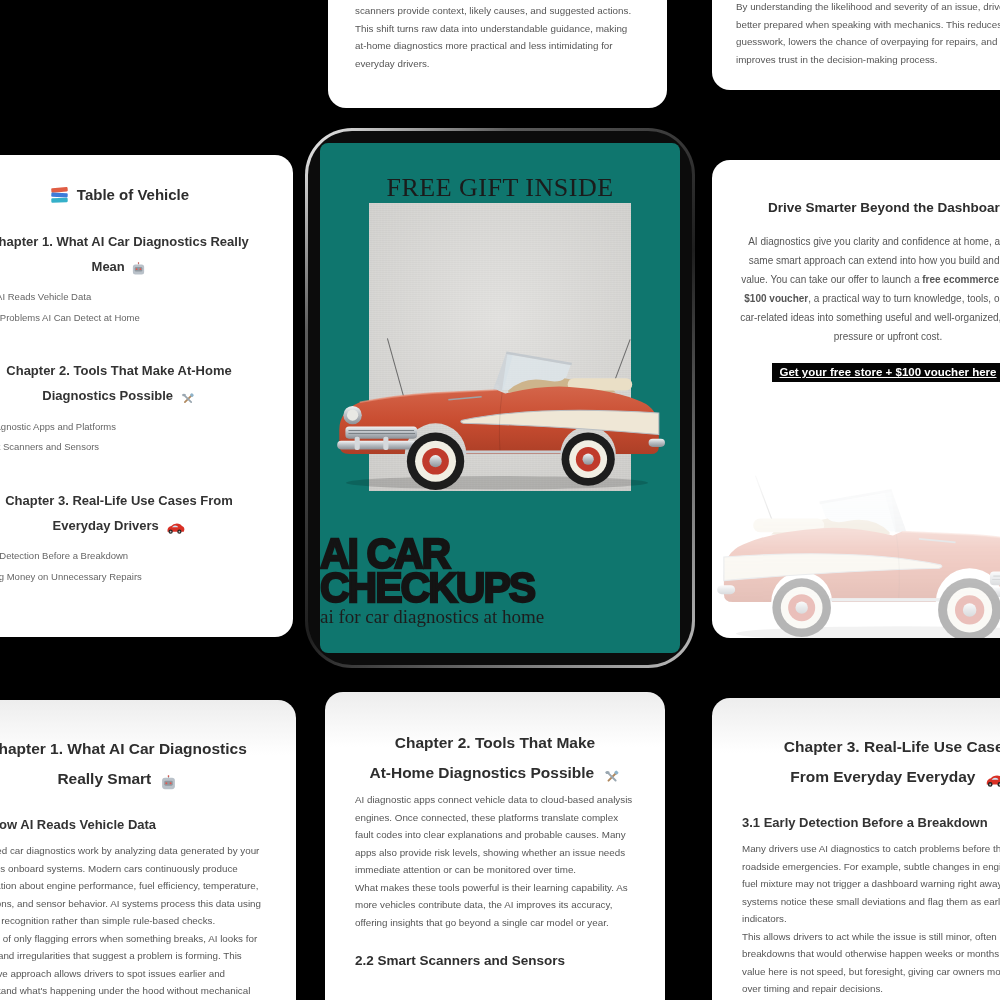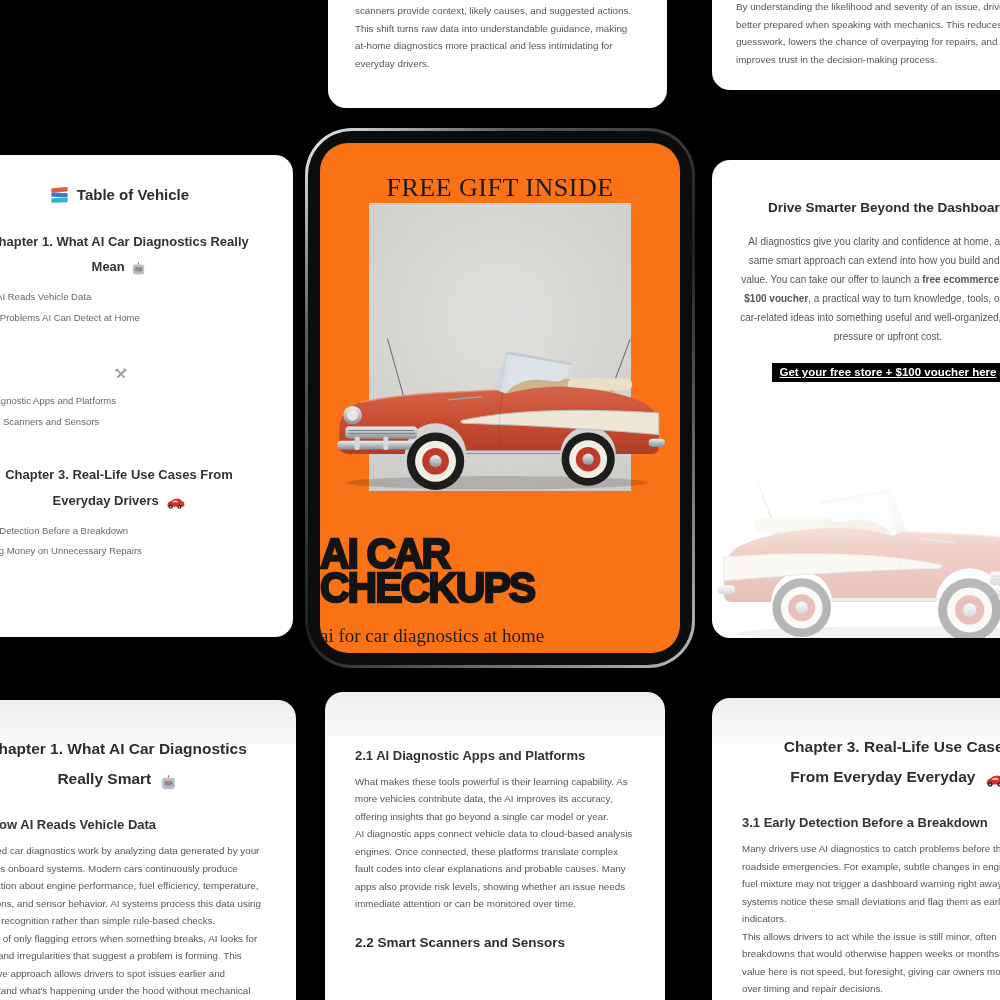--- a/index.html
+++ b/index.html
@@ -21,32 +21,32 @@
   .toc-chapter{margin-bottom:30px;}
   .toc-ch-title{font-size:13px;font-weight:bold;color:#333;text-align:center;line-height:1.95;}
   .toc-ch-title .emoji{vertical-align:-2px;margin-left:3px;}
   .toc-items{margin-top:6px;}
   .toc-item{font-size:9.5px;color:#666;line-height:2.15;}
   
   .tablet{position:absolute;left:305px;top:128px;width:390px;height:540px;border-radius:47px;
           background:linear-gradient(135deg,#f0f0f0,#5c5c5c 22%,#1f1f1f 55%,#bdbdbd 100%);
           padding:3px;box-sizing:border-box;}
   .tablet-body{width:100%;height:100%;background:#0c0c0c;border-radius:44px;padding:12px;box-sizing:border-box;}
-  .screen{position:relative;width:100%;height:100%;background:#f97316;border-radius:28px;overflow:hidden;}
+  .screen{position:relative;width:100%;height:100%;background:#0f766e;border-radius:8px;overflow:hidden;}
   .gift{margin-top:30px;text-align:center;font-family:"Liberation Serif",serif;
         font-size:26px;letter-spacing:0.5px;color:#1b1b1b;}
   .photo-bg{position:absolute;left:49px;top:60px;width:262px;height:288px;background:#d9d8d5;
             background-image:radial-gradient(circle at 50% 40%,rgba(255,255,255,.25),rgba(0,0,0,.05)),
             repeating-linear-gradient(0deg,rgba(0,0,0,.025) 0 1px,transparent 1px 2px),
             repeating-linear-gradient(90deg,rgba(255,255,255,.05) 0 1px,transparent 1px 3px);}
   .car-main{position:absolute;left:8px;top:182px;width:338px;height:169px;}
   .logo{position:absolute;left:0;right:0;top:394px;color:#141414;}
   .logo-l1,.logo-l2{font-weight:900;font-size:41px;line-height:.82;letter-spacing:-2px;
         -webkit-text-stroke:2.2px #141414;transform:scaleY(1.05);}
-  .logo-tag{font-family:"Liberation Serif",serif;font-size:19px;margin-top:21px;color:#1d1d1d;}
+  .logo-tag{font-family:"Liberation Serif",serif;font-size:19px;margin-top:2px;color:#1d1d1d;}
   
   .offer{left:712px;top:160px;width:352px;height:478px;padding:40px 26px 0;box-sizing:border-box;}
   .offer-title{font-size:13.5px;font-weight:bold;color:#2d2d2d;text-align:center;}
   .offer-body{font-size:10px;line-height:1.9;color:#565656;text-align:center;margin-top:17px;}
   .offer-link-row{text-align:center;margin-top:16px;}
   .offer-link{display:inline-block;background:#040404;color:#fff;font-size:11.5px;font-weight:bold;
               text-decoration:underline;padding:3px 7px 4px;cursor:pointer;}
   .offer-car{position:absolute;left:4px;bottom:-8px;width:372px;height:186px;opacity:.32;
              transform:scaleX(-1);
              -webkit-mask-image:linear-gradient(to bottom,transparent 2%,rgba(0,0,0,.85) 48%,#000 75%);
@@ -153,20 +153,21 @@
         </span>
       </div>
       <div class="toc-items">
         <div class="toc-item">How AI Reads Vehicle Data</div>
         <div class="toc-item">What Problems AI Can Detect at Home</div>
       </div>
     </div>
 
     <div class="toc-chapter">
       <div class="toc-ch-title">
+        <span>Chapter 2. Tools That Make At-Home Diagnostics Possible</span>
         <span class="emoji">
           <svg viewBox="0 0 24 24" width="16" height="16">
             <rect x="10.8" y="3" width="2.6" height="17" rx="1.3" fill="#b0895f" transform="rotate(45 12 12)"></rect>
             <rect x="9.5" y="1.5" width="5" height="4.5" rx="1.5" fill="#8fb3c9" transform="rotate(45 12 12)"></rect>
             <rect x="10.8" y="4" width="2.6" height="16" rx="1.3" fill="#9aa7b1" transform="rotate(-45 12 12)"></rect>
             <path d="M10 1 a4.5 4.5 0 0 1 4.5 4.2 l-2.6 1 -2.6-2.6 z" fill="#9aa7b1" transform="rotate(-45 12 12)"></path>
           </svg>
         </span>
       </div>
       <div class="toc-items">
@@ -238,23 +239,34 @@
             <circle cx="15" cy="11.5" r="1.4" fill="#e8564e"></circle>
         </svg>
       </span>
     </div>
     <div class="section-h">1.1 How AI Reads Vehicle Data</div>
     <p class="body tail">AI-based car diagnostics work by analyzing data generated by your vehicle's onboard systems. Modern cars continuously produce information about engine performance, fuel efficiency, temperature, emissions, and sensor behavior. AI systems process this data using pattern recognition rather than simple rule-based checks.</p>
     <p class="body">Instead of only flagging errors when something breaks, AI looks for trends and irregularities that suggest a problem is forming. This proactive approach allows drivers to spot issues earlier and understand what's happening under the hood without mechanical expertise.</p>
   </section>
 
   <section class="card chapter ch2 shade-top">
-    <div class="section-h">2.1 AI Diagnostic Apps and Platforms</div>
+    <div class="ch-title">
+      <span>Chapter 2. Tools That Make</span><br>
+      <span>At-Home Diagnostics Possible</span>
+      <span class="emoji">
+        <svg viewBox="0 0 24 24" width="18" height="18">
+          <rect x="10.8" y="3" width="2.6" height="17" rx="1.3" fill="#b0895f" transform="rotate(45 12 12)"></rect>
+          <rect x="9.5" y="1.5" width="5" height="4.5" rx="1.5" fill="#8fb3c9" transform="rotate(45 12 12)"></rect>
+          <rect x="10.8" y="4" width="2.6" height="16" rx="1.3" fill="#9aa7b1" transform="rotate(-45 12 12)"></rect>
+          <path d="M10 1 a4.5 4.5 0 0 1 4.5 4.2 l-2.6 1 -2.6-2.6 z" fill="#9aa7b1" transform="rotate(-45 12 12)"></path>
+        </svg>
+      </span>
+    </div>
+    <p class="body tail">AI diagnostic apps connect vehicle data to cloud-based analysis engines. Once connected, these platforms translate complex fault codes into clear explanations and probable causes. Many apps also provide risk levels, showing whether an issue needs immediate attention or can be monitored over time.</p>
     <p class="body">What makes these tools powerful is their learning capability. As more vehicles contribute data, the AI improves its accuracy, offering insights that go beyond a single car model or year.</p>
-    <p class="body tail">AI diagnostic apps connect vehicle data to cloud-based analysis engines. Once connected, these platforms translate complex fault codes into clear explanations and probable causes. Many apps also provide risk levels, showing whether an issue needs immediate attention or can be monitored over time.</p>
     <div class="section-h2">2.2 Smart Scanners and Sensors</div>
   </section>
 
   <section class="card chapter ch3 shade-top">
     <div class="ch-title">
       <span>Chapter 3. Real-Life Use Cases</span><br>
       <span>From Everyday Everyday</span>
       <span class="emoji">
         <svg viewBox="0 0 32 20" width="22" height="14">
           <path d="M4 12 q1-5 6-6 q3-4 9-4 q6 0 8 4 q4 1 4 6 l-1 3 h-26 z" fill="#d93025"></path>

